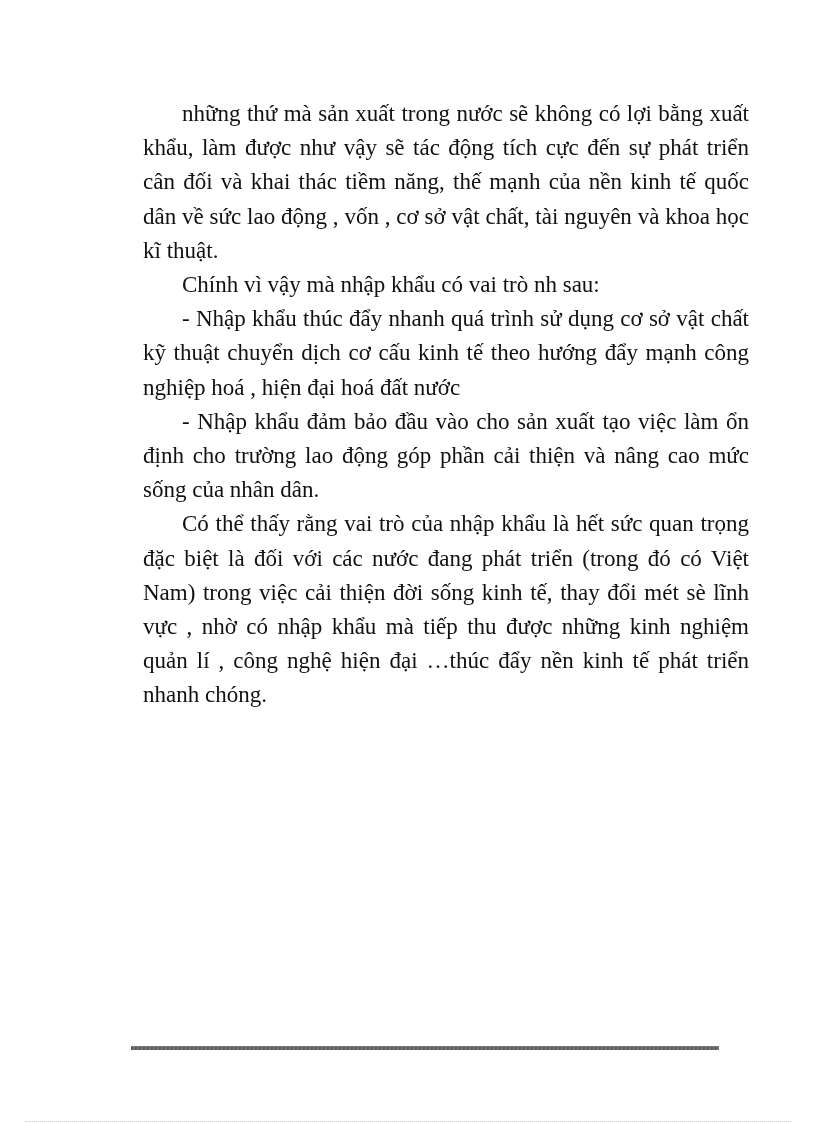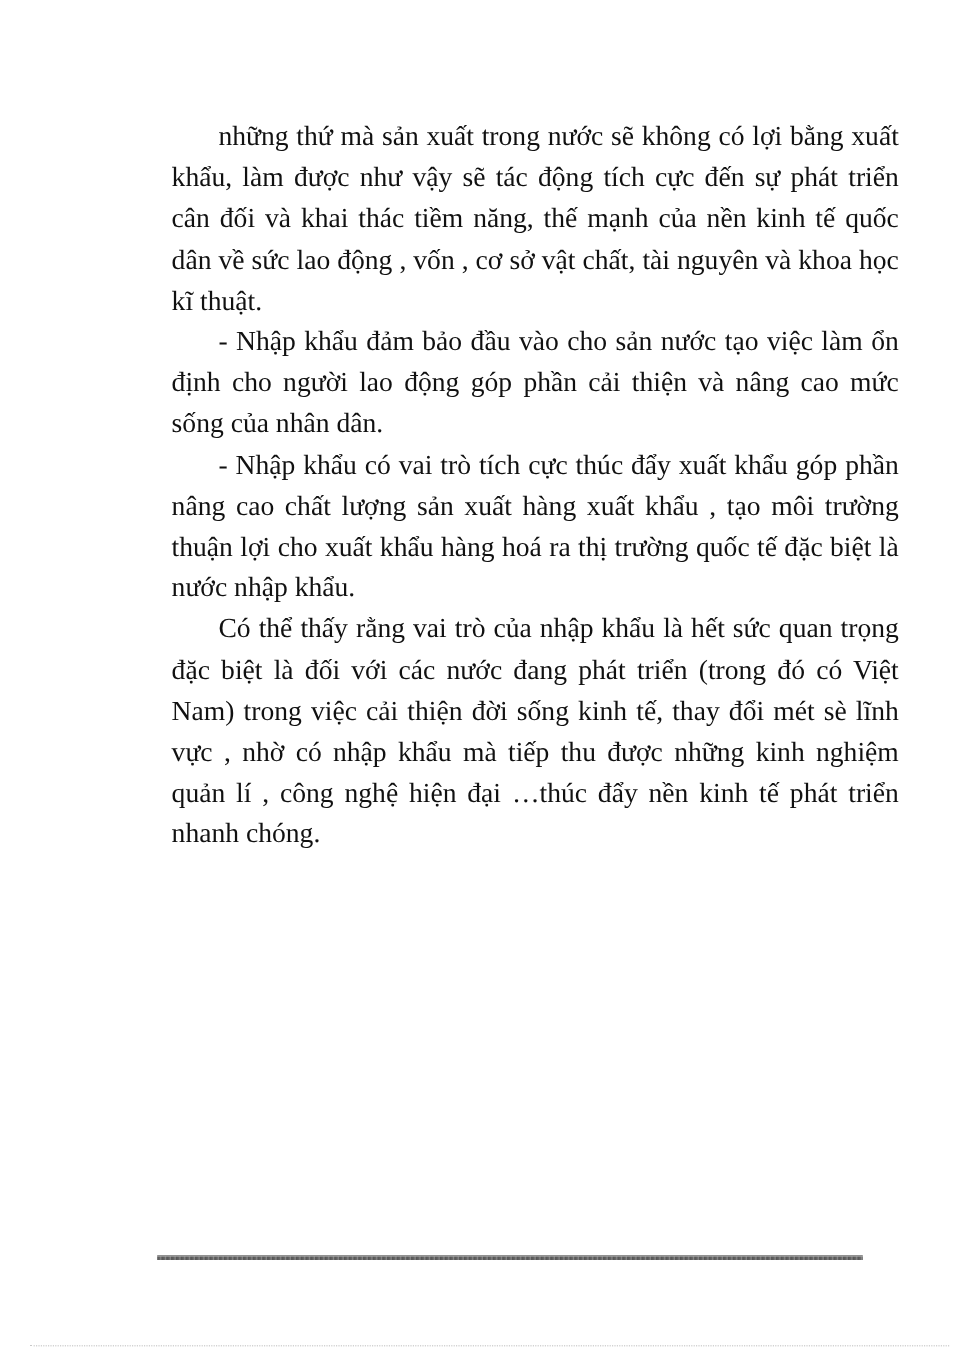--- a/index.html
+++ b/index.html
@@ -49,19 +49,20 @@
       width: 766px;
       height: 0;
       border-top: 1px dotted #c8c8c8;
     }
   </style>
 </head>
 <body>
 
 <div class="page-body">
   <p class="para first">những thứ mà sản xuất trong nước sẽ không có lợi bằng xuất khẩu, làm được như vậy sẽ tác động tích cực đến sự phát triển cân đối và khai thác tiềm năng, thế mạnh của nền kinh tế quốc dân về sức lao động , vốn , cơ sở vật chất, tài nguyên và khoa học kĩ thuật.</p>
-  <p class="para">- Nhập khẩu đảm bảo đầu vào cho sản nước tạo việc làm ổn định cho người lao động góp phần cải thiện và nâng cao mức sống của nhân dân.</p>
-  <p class="para">- Nhập khẩu có vai trò tích cực thúc đẩy xuất khẩu góp phần nâng cao chất lượng sản xuất hàng xuất khẩu , tạo môi trường thuận lợi cho xuất khẩu hàng hoá ra thị trường quốc tế đặc biệt là nước nhập khẩu.</p>
+  <p class="para">Chính vì vậy mà nhập khẩu có vai trò nh  sau:</p>
+  <p class="para">- Nhập khẩu thúc đẩy nhanh quá trình sử dụng cơ sở vật chất kỹ thuật chuyển dịch cơ cấu kinh tế theo hướng đẩy mạnh công nghiệp hoá , hiện đại hoá đất nước</p>
+  <p class="para">- Nhập khẩu đảm bảo đầu vào cho sản xuất tạo việc làm ổn định cho trường lao động góp phần cải thiện và nâng cao mức sống của nhân dân.</p>
   <p class="para">Có thể thấy rằng vai trò của nhập khẩu là hết sức quan trọng đặc biệt là đối với các nước đang phát triển (trong đó có Việt Nam) trong việc cải thiện đời sống kinh tế, thay đổi mét sè lĩnh vực , nhờ có nhập khẩu mà tiếp thu được những kinh nghiệm quản lí , công nghệ hiện đại …thúc đẩy nền kinh tế phát triển nhanh chóng.</p>
 </div>
 
 <div class="footer-rule"></div>
 <div class="page-edge"></div>
 
 </body></html>

